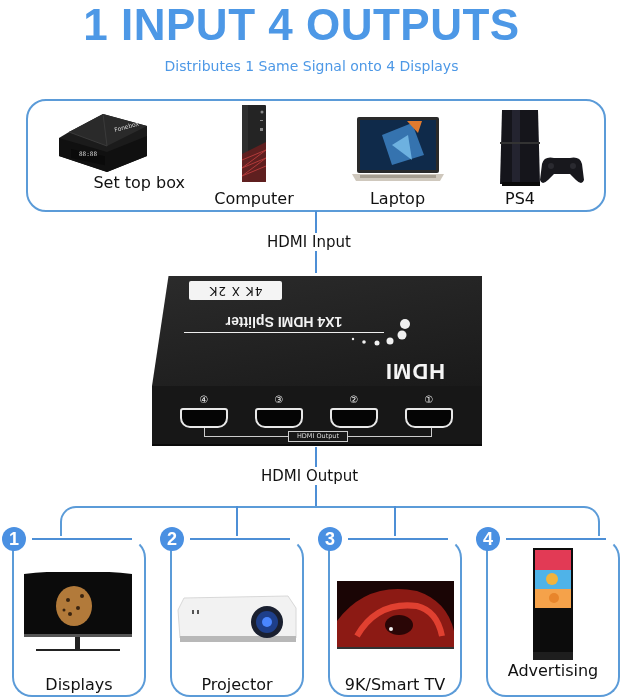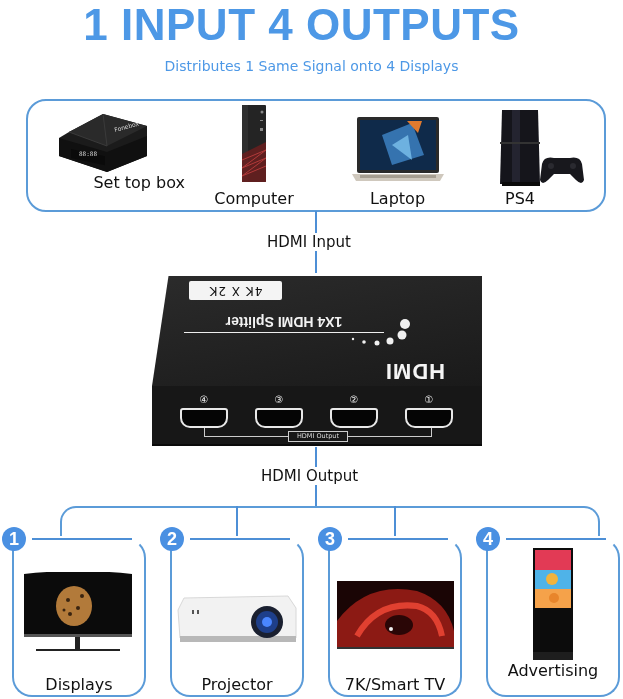--- a/index.html
+++ b/index.html
@@ -169,21 +169,21 @@
 <div class="abs" style="left:337px;top:581px;width:117px;height:70px;">
   <svg width="117" height="70" viewBox="0 0 117 70">
     <rect x="0" y="0" width="117" height="66" fill="#1a0505"></rect>
     <path d="M0 40 Q30 0 80 10 Q110 20 117 50 L117 66 L0 66 Z" fill="#8c1a14"></path>
     <path d="M20 55 Q40 20 80 25 Q100 30 105 55" stroke="#e04030" stroke-width="6" fill="none"></path>
     <ellipse cx="62" cy="44" rx="14" ry="10" fill="#2a0606"></ellipse>
     <circle cx="54" cy="48" r="2" fill="#eee"></circle>
     <rect x="0" y="66" width="117" height="2" fill="#333"></rect>
   </svg>
 </div>
-<div class="lbl" style="left:330px;top:676px;width:130px;">7K/Smart TV</div>
+<div class="lbl" style="left:330px;top:676px;width:130px;">9K/Smart TV</div>
 
 <div class="abs" style="left:532px;top:548px;width:42px;height:112px;">
   <svg width="42" height="112" viewBox="0 0 42 112">
     <rect x="1" y="0" width="40" height="110" fill="#0c0c0c"></rect>
     <rect x="3" y="2" width="36" height="20" fill="#e23a55"></rect>
     <rect x="3" y="22" width="36" height="19" fill="#4fb3e8"></rect>
     <circle cx="20" cy="31" r="6" fill="#f2b33d"></circle>
     <rect x="3" y="41" width="36" height="19" fill="#f5a24a"></rect>
     <circle cx="22" cy="50" r="5" fill="#e8852b"></circle>
     <rect x="1" y="104" width="40" height="8" fill="#1e1e1e"></rect>

